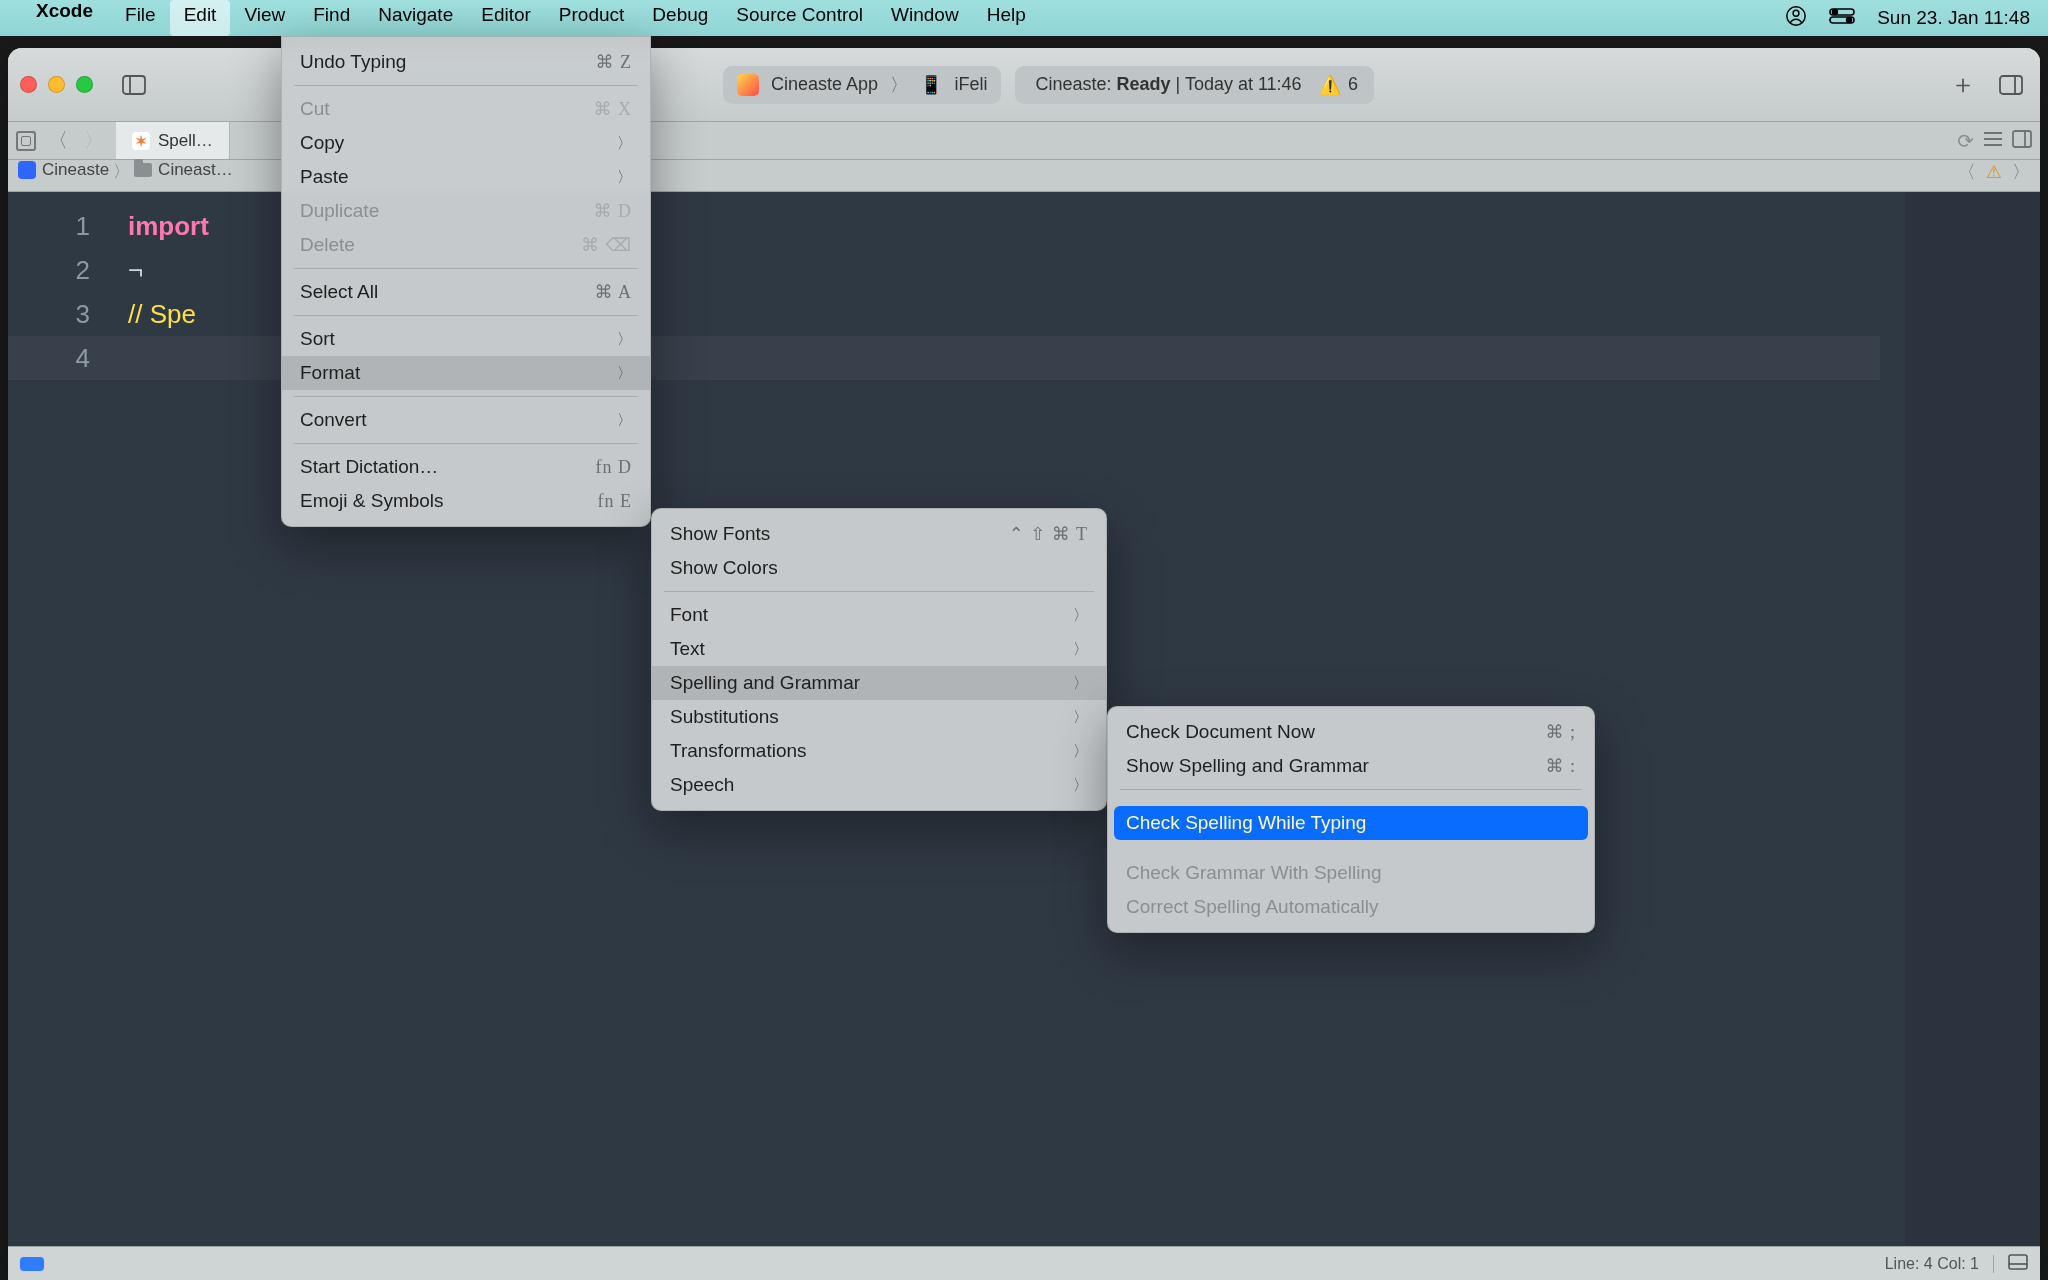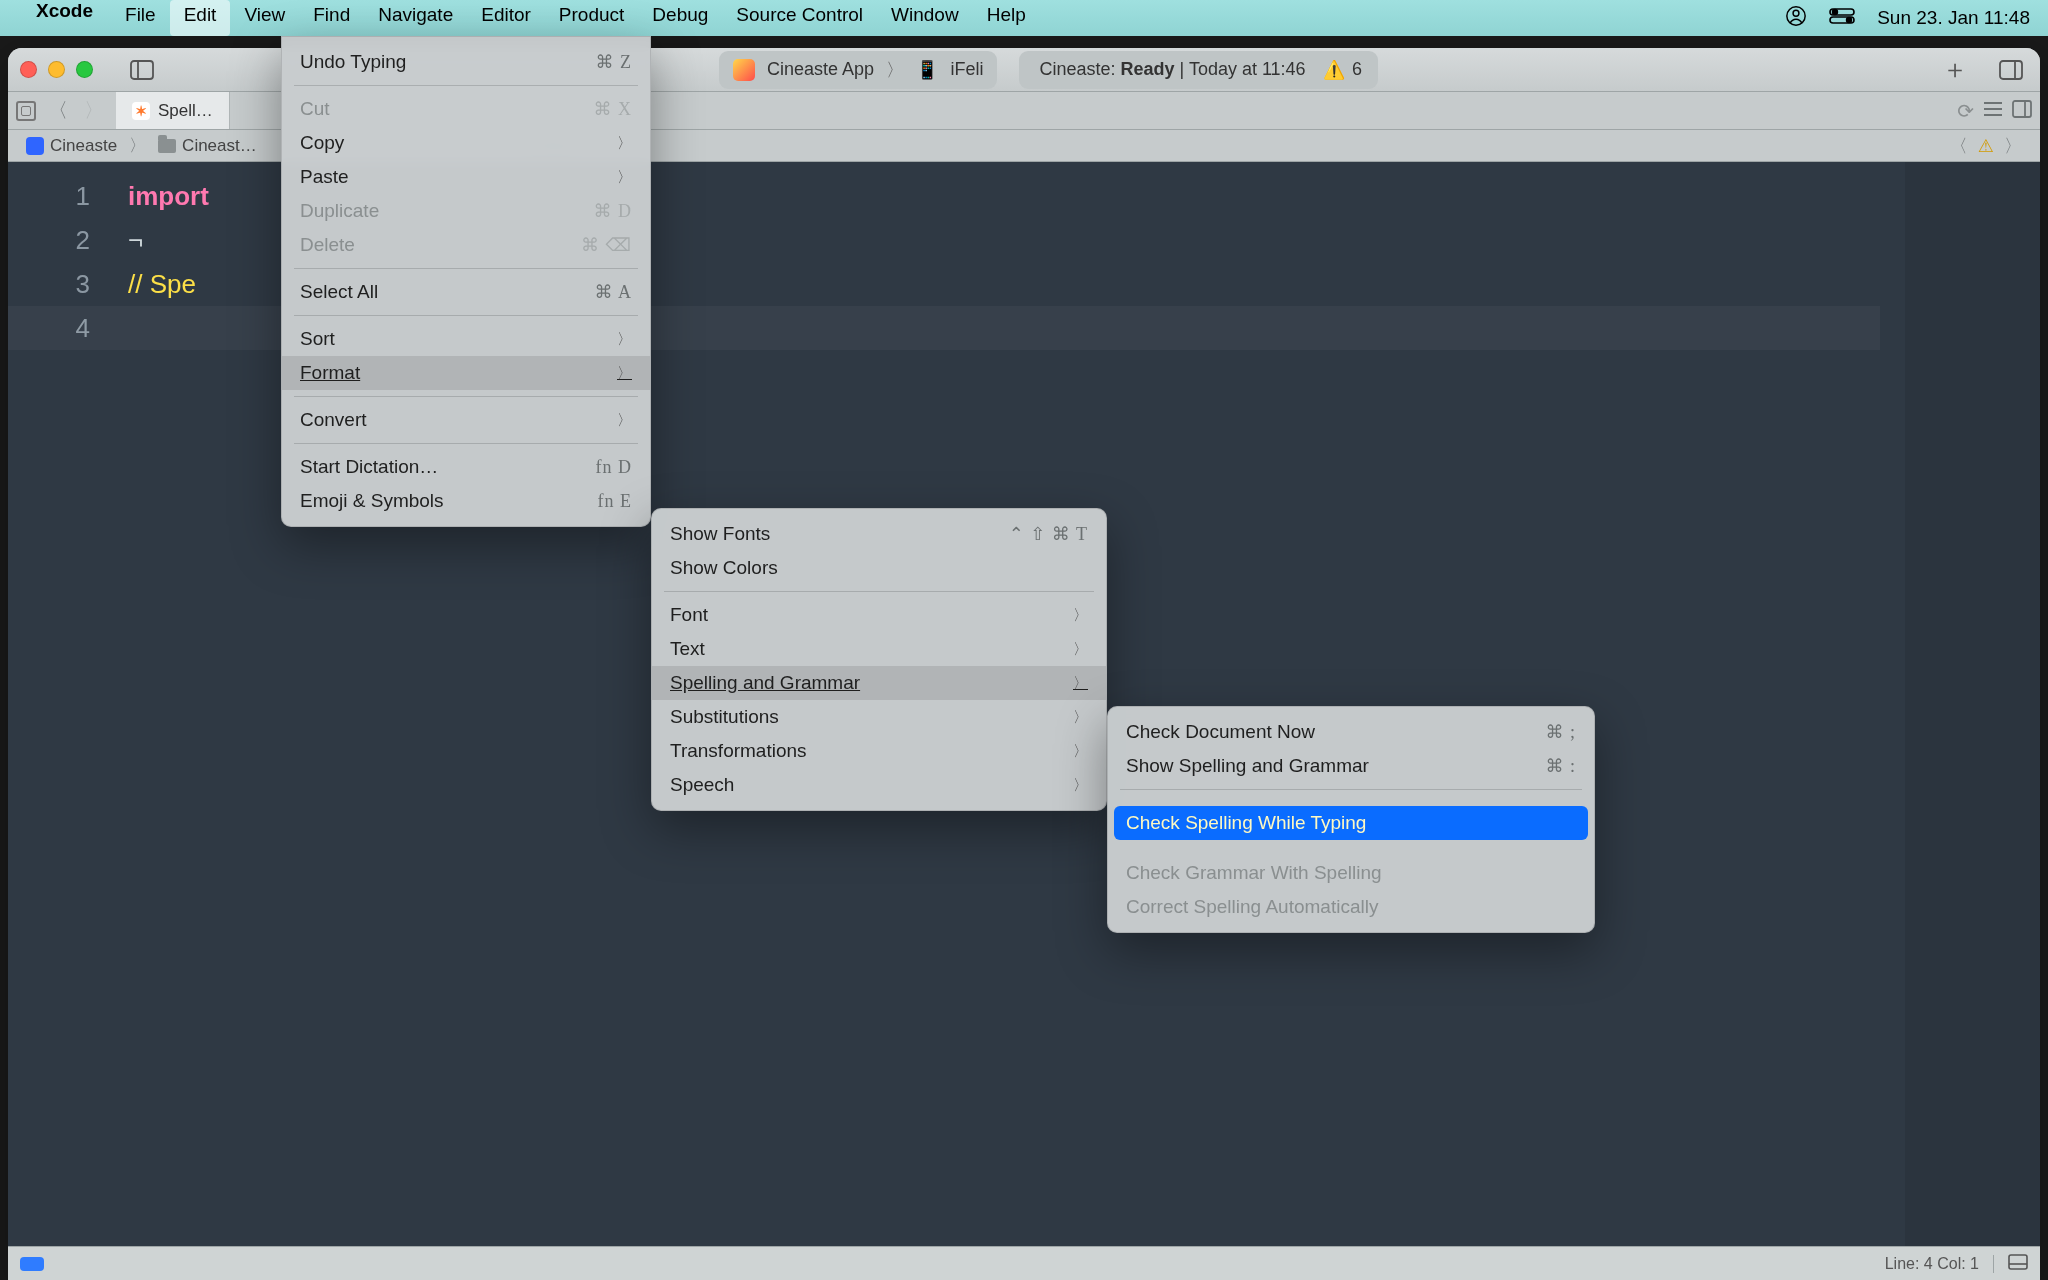--- a/index.html
+++ b/index.html
@@ -27,26 +27,26 @@
   position: absolute; left: 8px; right: 8px; top: 48px; bottom: 0;
   background: #cfd4d4;
   border-radius: 14px 14px 0 0;
   box-shadow: 0 10px 40px rgba(0,0,0,.35);
   overflow: hidden;
   display: flex; flex-direction: column;
 }
 
 
 .toolbar {
-  height: 44px;
+  height: 74px;
   background: linear-gradient(#d6dadb, #c6cbcc);
   border-bottom: 1px solid #9ea5a6;
   display: flex; align-items: center;
   padding: 0 12px;
-  gap: 22px;
+  gap: 14px;
 }
 .traffic { display: flex; gap: 11px; margin-right: 10px; }
 .traffic span { width: 17px; height: 17px; border-radius: 50%; display: block; border: 1px solid rgba(0,0,0,.18); }
 .tl-close { background: #ff5f57; }
 .tl-min   { background: #febc2e; }
 .tl-zoom  { background: #28c840; }
 
 .tb-btn {
   width: 34px; height: 30px; border-radius: 6px;
   display: inline-flex; align-items: center; justify-content: center;
@@ -98,22 +98,22 @@
 }
 .tab.active { background:#e6e9ea; }
 .swift-icon { width:18px;height:18px;border-radius:4px;background:#fff;display:inline-flex;align-items:center;justify-content:center;color:#ff7a2e;font-size:14px;font-weight:700; }
 .tabstrip .flex { flex:1 1 auto; }
 
 
 .jumpbar {
   height: 32px;
   background:#c6cbcc;
   border-bottom:1px solid #9ea5a6;
-  display:flex; align-items:center;
-  padding:0 18px; gap:12px;
+  display:flex; align-items:flex-start;
+  padding:0 10px; gap:4px;
   color:#444; font-size:17px;
 }
 .jumpbar .crumb { display:flex; align-items:center; gap:6px; }
 .jumpbar .sep { color:#7a7f80; }
 .jumpbar .right { margin-left:auto; display:flex; align-items:center; gap:10px; color:#7a7f80; font-size:18px; }
 .jumpbar .folder-icon{width:18px;height:14px;border-radius:2px;background:#8a9091;display:inline-block;position:relative;}
 .jumpbar .folder-icon::before{content:"";position:absolute;top:-4px;left:0;width:9px;height:5px;background:#8a9091;border-radius:2px 2px 0 0;}
 .jumpbar .app-sq{width:18px;height:18px;border-radius:4px;background:#2f65ff;display:inline-block;}
 
 
@@ -144,21 +144,21 @@
   padding:8px 0;
   backdrop-filter:blur(6px);
 }
 .menu hr { border:none; border-top:1px solid rgba(0,0,0,.15); margin:6px 12px; }
 .menu .row {
   display:flex; align-items:center;
   padding:6px 18px; font-size:19px; color:#1f1f1f;
   min-height:32px;
 }
 .menu .row.disabled { color:#8a8f90; }
-.menu .row.hover { background:rgba(0,0,0,.10);text-decoration:underline; }
+.menu .row.hover { background:rgba(0,0,0,.10); }
 .menu .row.hl { background:#0a6cff; color:#fef9c3; border-radius:6px; margin:16px 6px; padding:6px 12px; }
 .menu .row .label { flex:1 1 auto; }
 .menu .row .short { color:#6b7071; font-size:18px; font-family:-apple-system; letter-spacing:1px; }
 .menu .row .short.disabled { color:#a6abac; }
 .menu .row .chev { color:#555; font-size:15px; margin-left:20px; }
 
 #menu-edit   { left:281px; top:36px; width:370px; border-top-left-radius:0; border-top-right-radius:0; }
 #menu-format { left:651px; top:508px; width:456px; }
 #menu-spell  { left:1107px; top:706px; width:488px; }
 

